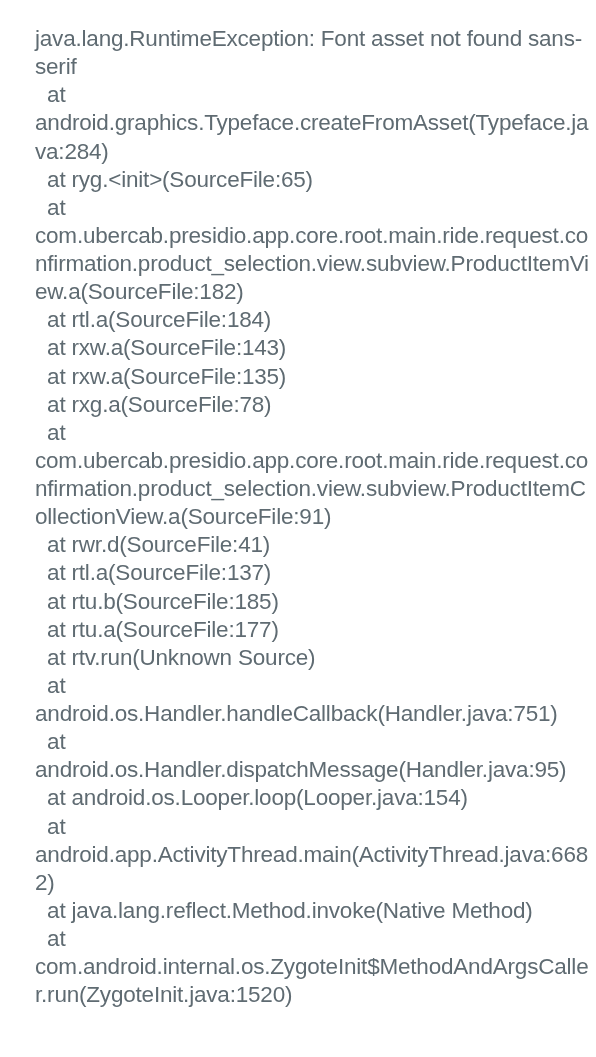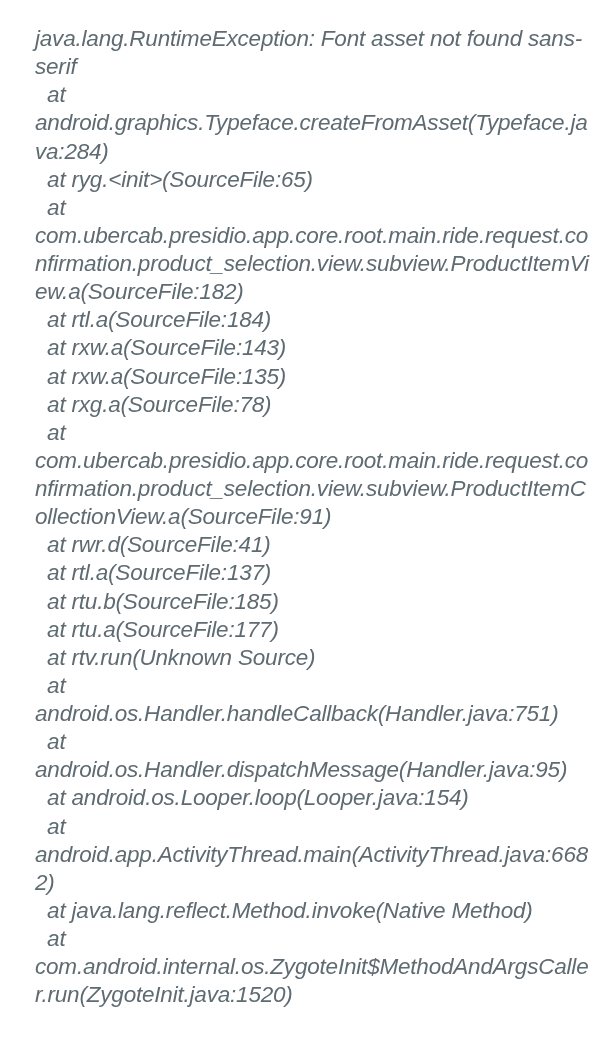--- a/index.html
+++ b/index.html
@@ -1,19 +1,18 @@
 <!DOCTYPE html>
 <html><head>
   <meta charset="utf-8">
   <style>
     * {
       margin: 7px;
       padding: 0;
       box-sizing: border-box;
-      font-style: italic;
     }
     body {
       width: 596px;
       height: 1057px;
       background: #ffffff;
       font-family: -apple-system, BlinkMacSystemFont, 'Segoe UI', sans-serif;
       padding: 4px 14px;
       overflow: hidden;
     }
     .stacktrace {

